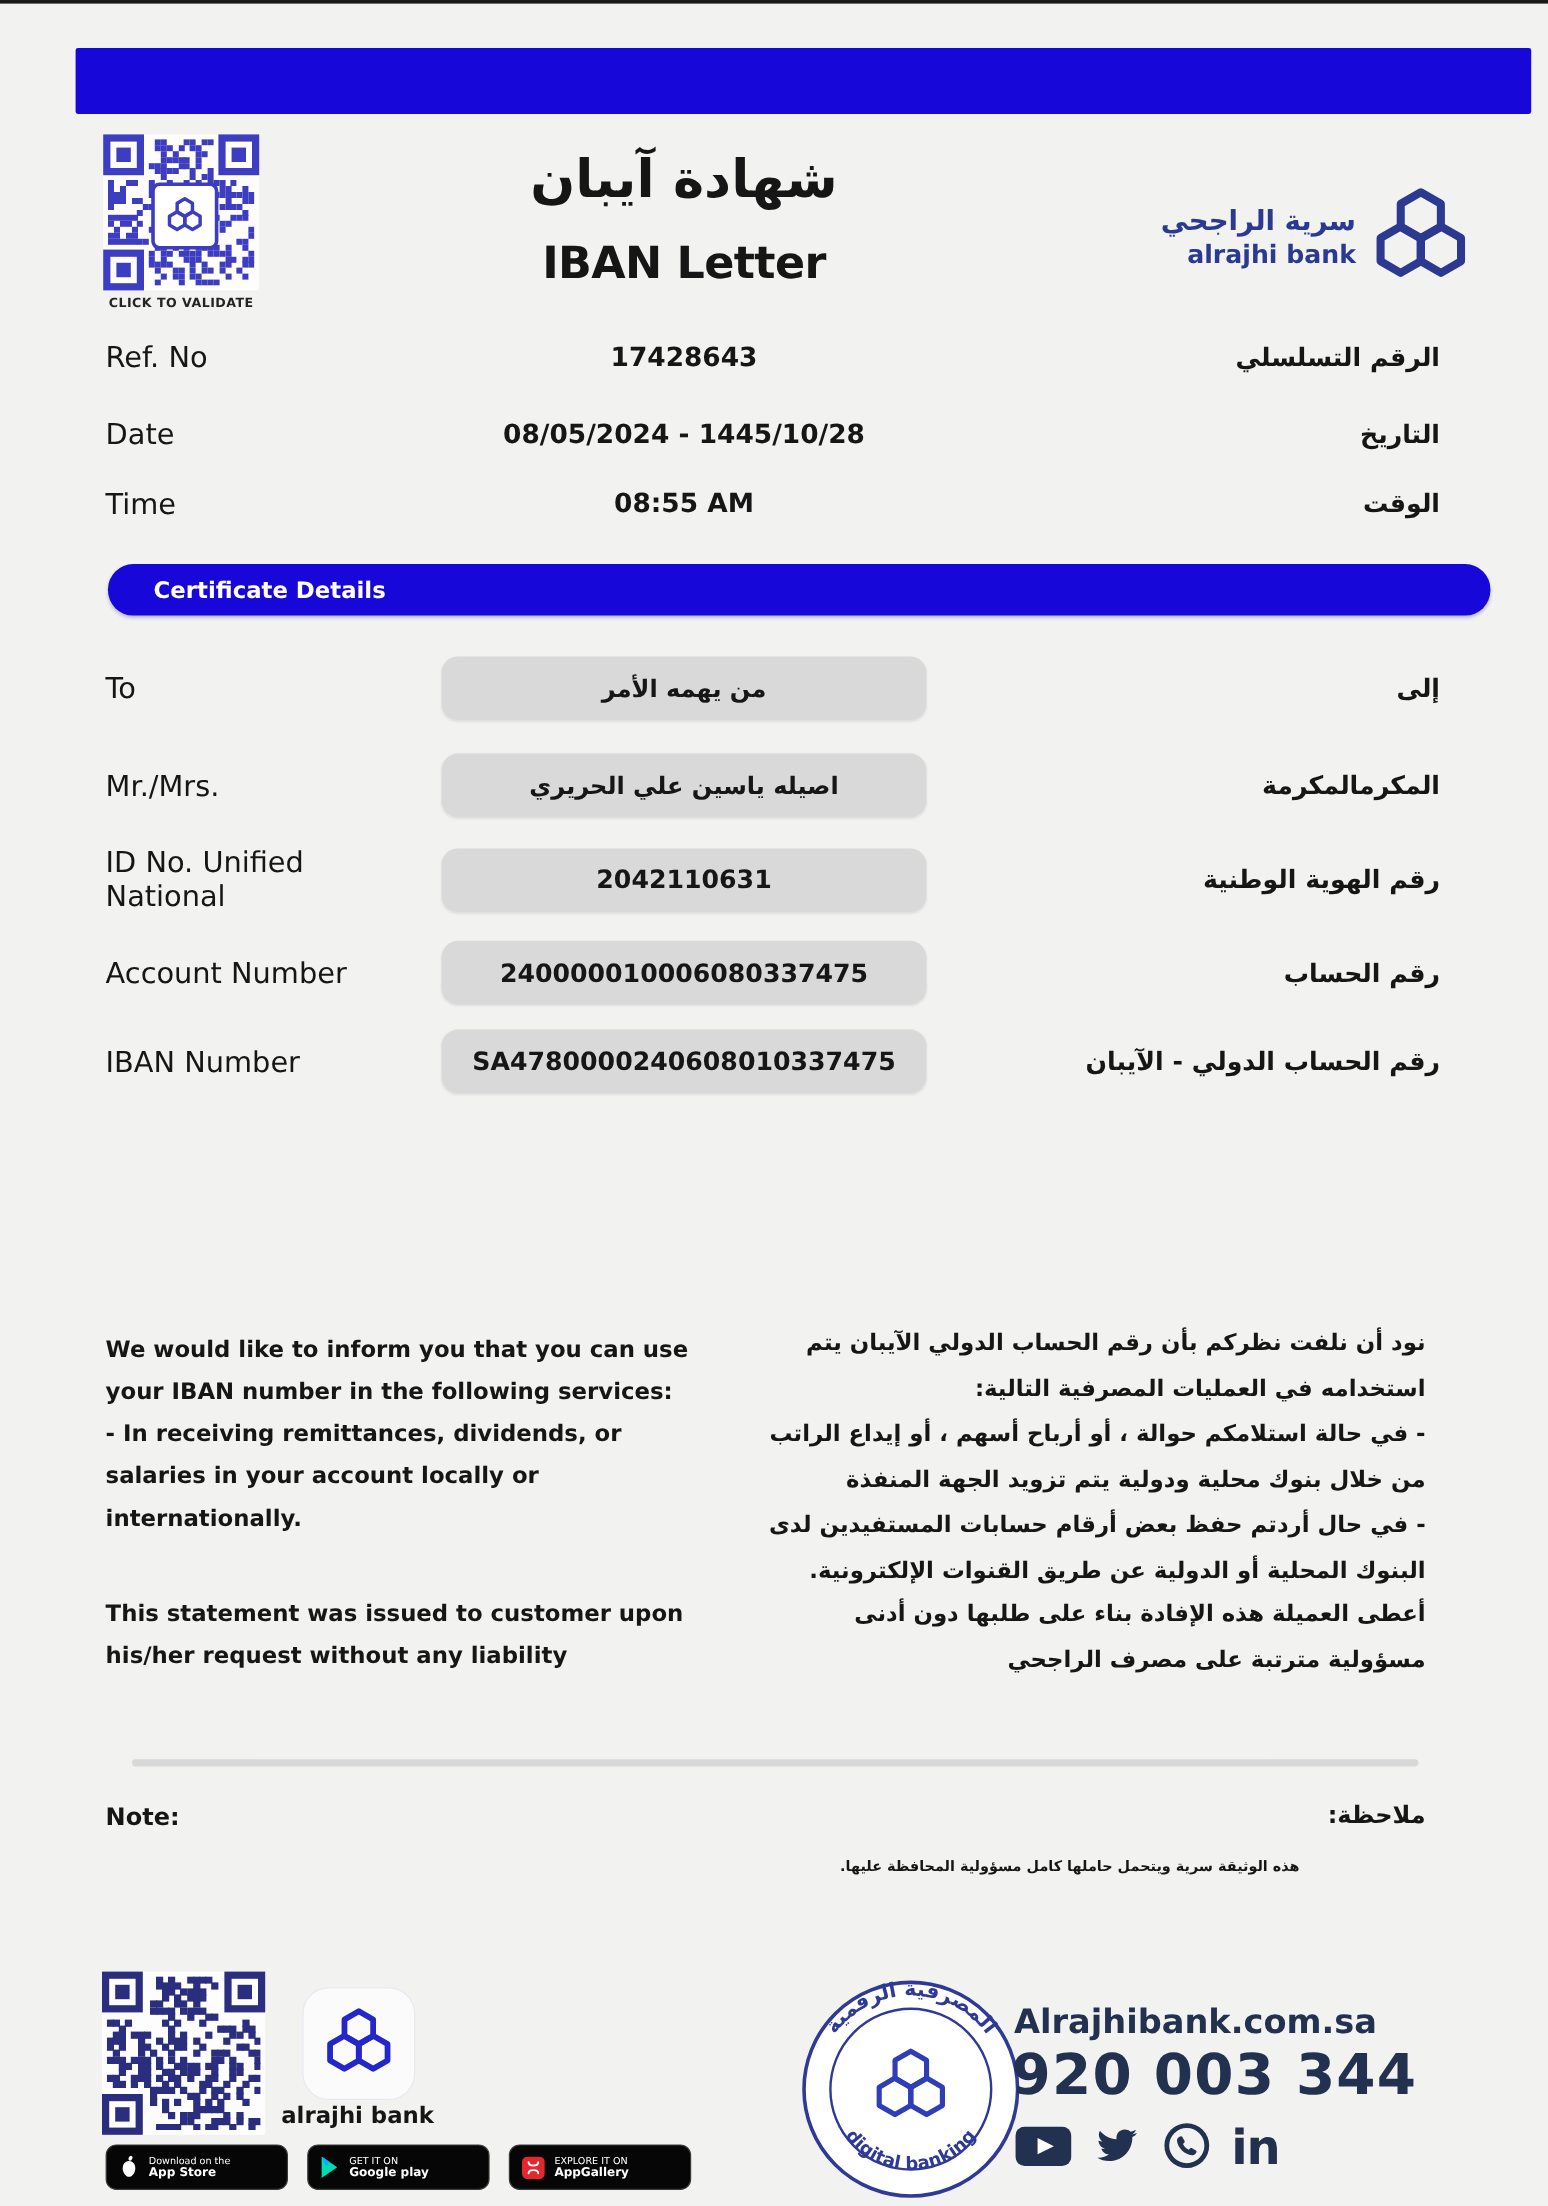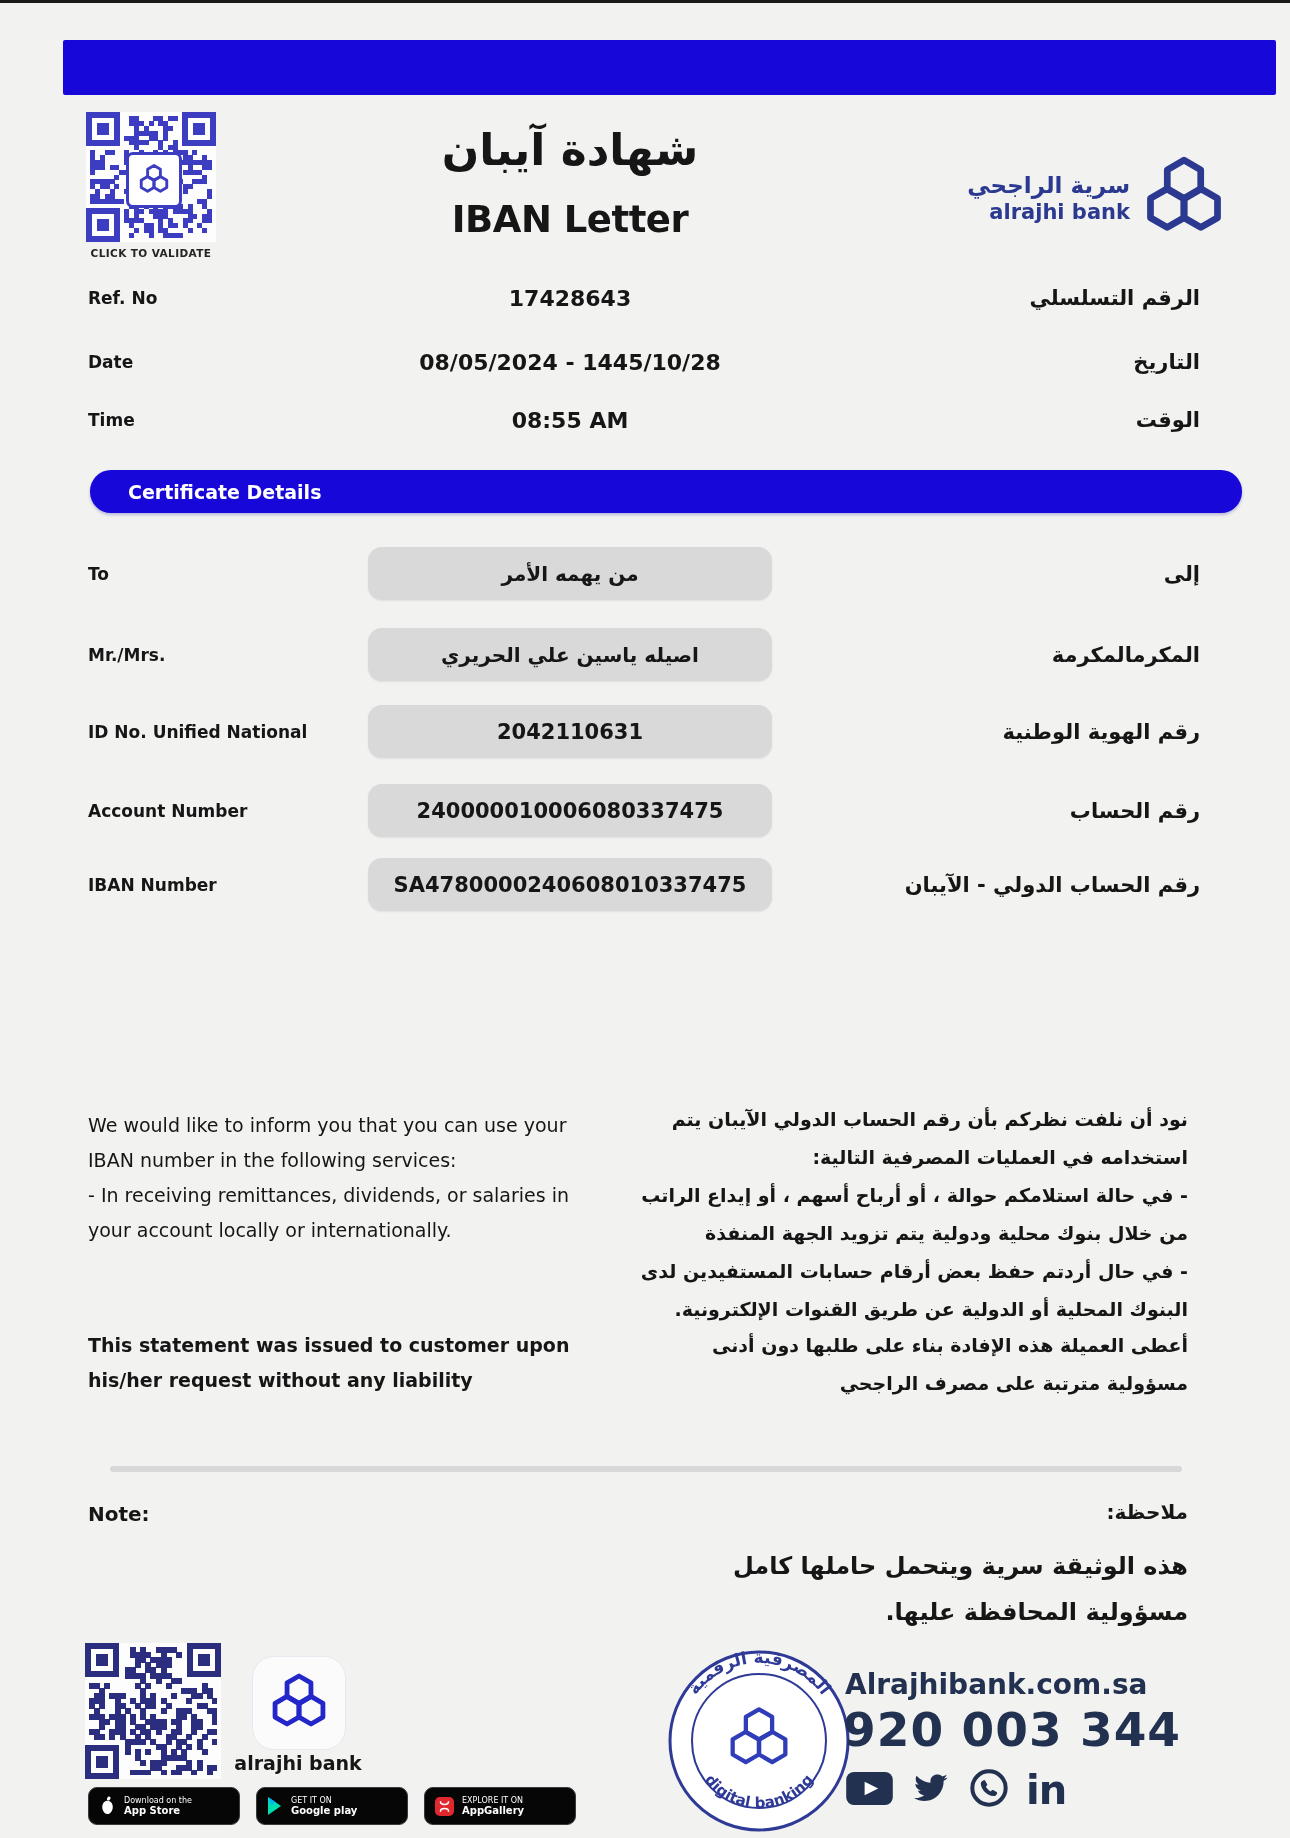--- a/index.html
+++ b/index.html
@@ -28,46 +28,46 @@
             font-size:37px;font-weight:bold;letter-spacing:-.5px;}
 
   .logo{position:absolute;right:64px;top:156px;display:flex;align-items:center;gap:12px;}
   .logo-text{display:flex;flex-direction:column;align-items:flex-end;color:#2b3990;font-weight:bold;line-height:1.25;}
   .logo-ar{font-size:23px;direction:rtl;}
   .logo-en{font-size:21px;}
 
   .tri-row{position:absolute;left:88px;width:1112px;height:44px;display:grid;
            grid-template-columns:242px 480px 390px;align-items:center;}
   .tri-row.detail{height:53px;}
-  .cell-l{font-size:17px;font-weight:bold;}
+  .cell-l{font-size:24px;font-weight:normal;}
   .cell-c{text-align:center;font-size:22px;font-weight:bold;}
   .cell-r{text-align:right;font-size:21px;font-weight:bold;direction:rtl;}
   .pill{width:404px;height:53px;margin:0 auto;background:#d9d9d9;border-radius:14px;
         display:flex;align-items:center;justify-content:center;font-size:21px;font-weight:bold;
         box-shadow:0 1px 2px rgba(0,0,0,.08);}
   .pill.ar{direction:rtl;font-size:20px;}
 
   .cert-bar{position:absolute;left:90px;top:470px;width:1152px;height:43px;background:#1708d9;
             border-radius:21px;display:flex;align-items:center;color:#fff;font-size:19px;
             font-weight:bold;padding-left:38px;box-sizing:border-box;
             box-shadow:0 2px 3px rgba(20,10,160,.25);}
 
-  .info-en{position:absolute;left:88px;top:1108px;width:500px;font-size:19px;font-weight:normal;line-height:1.85;}
+  .info-en{position:absolute;left:88px;top:1108px;width:500px;font-size:19px;font-weight:bold;line-height:1.85;}
   .statement-en{position:absolute;left:88px;top:1328px;width:500px;font-size:19px;font-weight:bold;line-height:1.85;}
   .info-ar{position:absolute;left:640px;top:1100px;width:548px;direction:rtl;text-align:right;
            font-size:19px;font-weight:bold;line-height:2.0;}
   .statement-ar{position:absolute;left:640px;top:1326px;width:548px;direction:rtl;text-align:right;
            font-size:19px;font-weight:bold;line-height:2.0;}
 
   .divider{position:absolute;left:110px;top:1466px;width:1072px;height:6px;background:#d8d8d8;border-radius:3px;}
 
   .note-title-en{position:absolute;left:88px;top:1502px;font-size:20px;font-weight:bold;}
   .note-body-en{position:absolute;left:96px;top:1546px;width:460px;font-size:19.5px;font-weight:bold;line-height:1.8;}
   .note-title-ar{position:absolute;left:700px;top:1500px;width:488px;text-align:right;font-size:20px;font-weight:bold;direction:rtl;}
-  .note-body-ar{position:absolute;left:700px;top:1544px;width:488px;text-align:right;font-size:24px;font-weight:bold;direction:rtl;line-height:1.9;}
+  .note-body-ar{position:absolute;left:700px;top:1544px;width:488px;text-align:left;font-size:12px;font-weight:bold;direction:rtl;line-height:1.9;}
 
   .qr2{position:absolute;left:85px;top:1643px;width:136px;height:136px;}
   .app-icon{position:absolute;left:252px;top:1656px;width:92px;height:92px;background:#fbfbfc;
             border-radius:22px;border:1px solid #e8e8f0;display:flex;align-items:center;justify-content:center;}
   .app-name{position:absolute;left:232px;top:1752px;width:132px;text-align:center;font-size:19px;font-weight:bold;}
   .badges{position:absolute;left:88px;top:1787px;display:flex;gap:16px;}
   .badge{width:152px;height:38px;background:#060606;border-radius:9px;color:#fff;display:flex;
          align-items:center;gap:8px;padding:0 10px;box-sizing:border-box;border:1.5px solid #3a3a3a;}
   .badge-text{display:flex;flex-direction:column;line-height:1.15;}
   .badge-sub{font-size:8px;}

